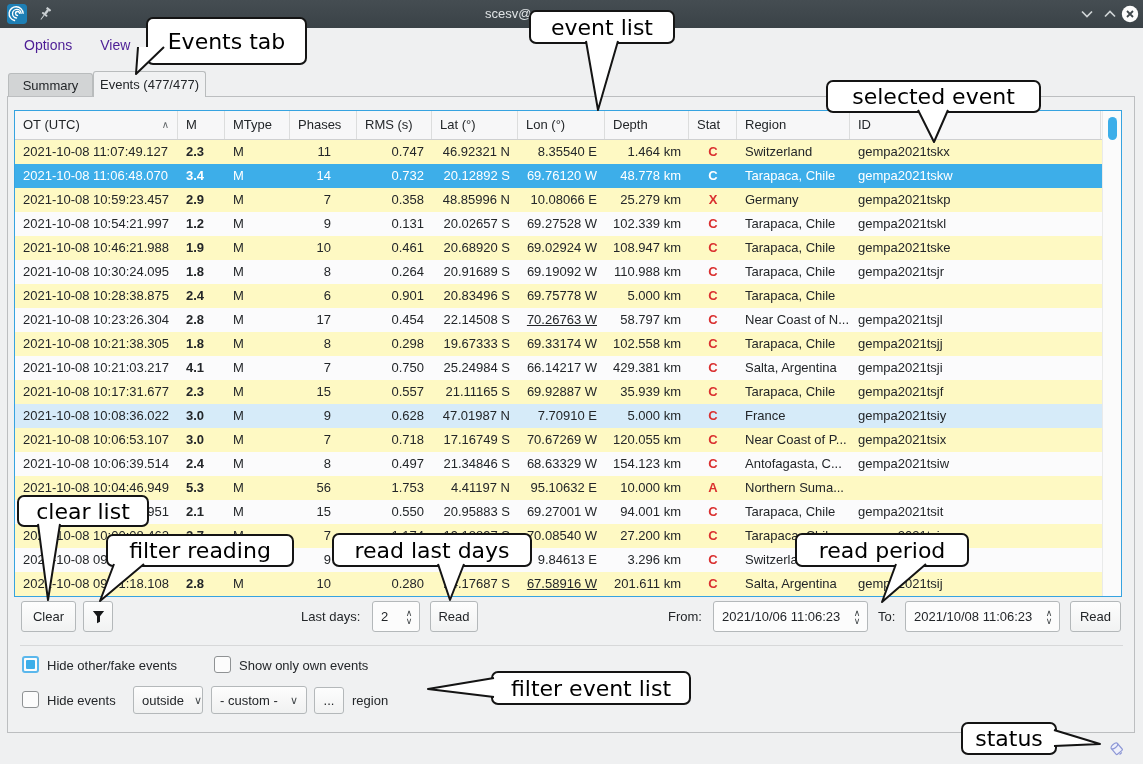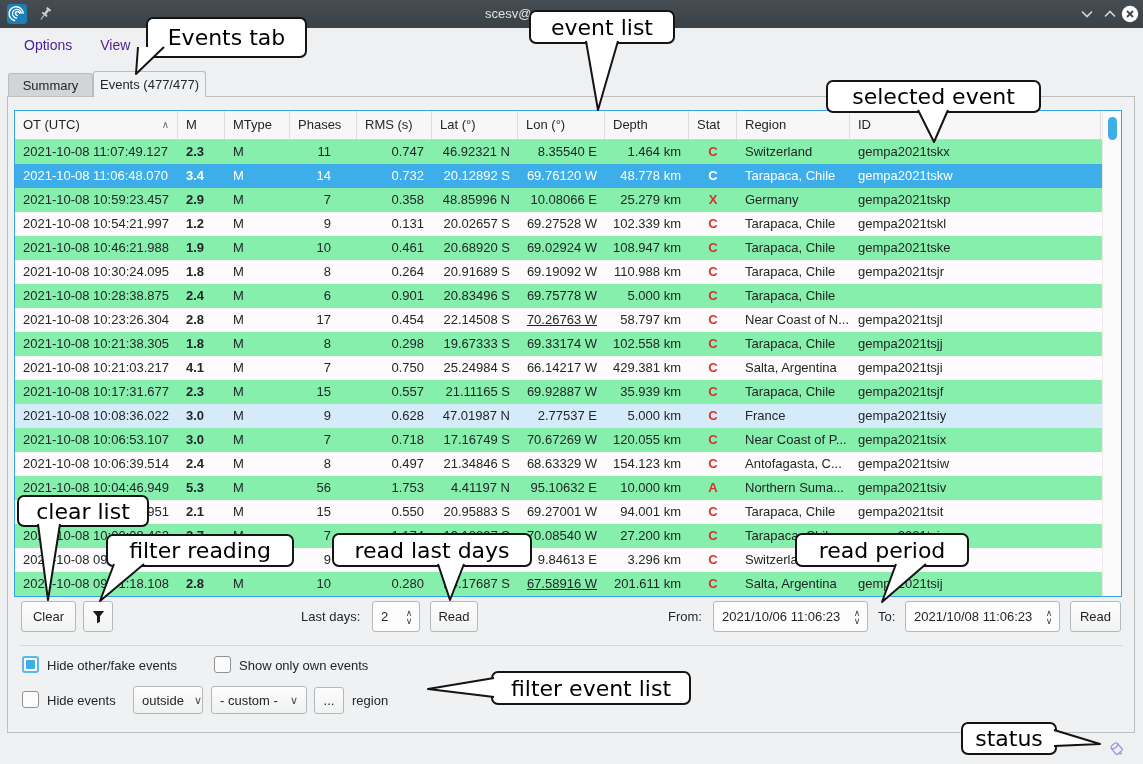--- a/index.html
+++ b/index.html
@@ -30,21 +30,21 @@
   .tabframe { position:absolute; left:7px; top:96px; width:1128px; height:637px;
     border:1px solid #bcbec0; background:#f0f1f2; }
   
   .tableframe { position:absolute; left:14px; top:110px; width:1108px; height:487px;
     border:1px solid #36a3e0; background:#fcfcfc; overflow:hidden; }
   .thead { display:flex; height:29px; background:#f7f7f8; border-bottom:1px solid #cfd0d1; }
   .th { line-height:28px; padding-left:8px; border-right:1px solid #dcdddd;
     overflow:hidden; white-space:nowrap; display:flex; align-items:center; }
   .th .sort { margin-left:auto; margin-right:8px; color:#63686b; font-size:10px; }
   .tr { display:flex; height:24px; line-height:24px; white-space:nowrap; }
-  .tr.odd  { background:#86efac;align-items:flex-end; }
+  .tr.odd  { background:#fef9c3; }
   .tr.even { background:#fbfbfc; }
   .tr.selected { background:#3daee9; color:#ffffff; }
   .tr.highlight { background:#d6ebf9; }
   .td { overflow:hidden; white-space:nowrap; }
   .td.al { padding-left:8px; text-align:left; }
   .td.ar { padding-right:8px; text-align:right; }
   .td.ac { text-align:center; }
   .td.phases { padding-right:26px; text-align:right; }
   .td.mag { font-weight:bold; }
   .td.stat { font-weight:bold; color:#da3030; }
@@ -309,21 +309,21 @@
           <div class="td al" style="width: 113px;">Tarapaca, Chile</div>
           <div class="td al" style="width: 251px;">gempa2021tsjf</div>
         </div>
         <div class="tr highlight">
           <div class="td al" style="width: 163px;">2021-10-08 10:08:36.022</div>
           <div class="td al mag" style="width: 47px;">3.0</div>
           <div class="td al" style="width: 65px;">M</div>
           <div class="td phases" style="width: 67px;">9</div>
           <div class="td ar" style="width: 75px;">0.628</div>
           <div class="td ar" style="width: 86px;">47.01987 N</div>
-          <div class="td ar" style="width: 87px;">2.77537 E</div>
+          <div class="td ar" style="width: 87px;">7.70910 E</div>
           <div class="td ar" style="width: 84px;">5.000 km</div>
           <div class="td ac stat" style="width: 48px;">C</div>
           <div class="td al" style="width: 113px;">France</div>
           <div class="td al" style="width: 251px;">gempa2021tsiy</div>
         </div>
         <div class="tr odd">
           <div class="td al" style="width: 163px;">2021-10-08 10:06:53.107</div>
           <div class="td al mag" style="width: 47px;">3.0</div>
           <div class="td al" style="width: 65px;">M</div>
           <div class="td phases" style="width: 67px;">7</div>
@@ -475,21 +475,21 @@
   <div class="statusbar">
     <svg style="position:absolute; left:1106px; top:5px;" width="21" height="21" viewBox="0 0 21 21">
       <g transform="rotate(-40 10.5 10.5)" stroke="#8d97d6" stroke-width="1.2" fill="#eef0fb">
         <rect x="6.5" y="7" width="8" height="8.5" rx="1"></rect>
         <ellipse cx="10.5" cy="7.2" rx="4" ry="2"></ellipse>
         <path d="M9 17 h3" fill="none"></path>
       </g>
     </svg>
   </div>
 
-  <div class="callout" style="left: 146px; top: 17px; width: 161px; height: 41px;">Events tab</div>
+  <div class="callout" style="left: 146px; top: 17px; width: 161px; height: 48px;">Events tab</div>
     <div class="callout" style="left: 529px; top: 10px; width: 146px; height: 34px;">event list</div>
     <div class="callout" style="left: 826px; top: 80px; width: 215px; height: 33px;">selected event</div>
     <div class="callout" style="left: 17px; top: 495px; width: 132px; height: 32px;">clear list</div>
     <div class="callout" style="left: 106px; top: 534px; width: 188px; height: 33px;">filter reading</div>
     <div class="callout" style="left: 332px; top: 533px; width: 200px; height: 34px;">read last days</div>
     <div class="callout" style="left: 795px; top: 533px; width: 174px; height: 34px;">read period</div>
     <div class="callout" style="left: 491px; top: 671px; width: 200px; height: 34px;">filter event list</div>
     <div class="callout" style="left: 961px; top: 722px; width: 96px; height: 33px;">status</div>
     <svg id="tails">
       <path d="M 138,47 L 136,74 L 164,47" fill="#ffffff" stroke="#141414" stroke-width="2" stroke-linejoin="round"></path>

